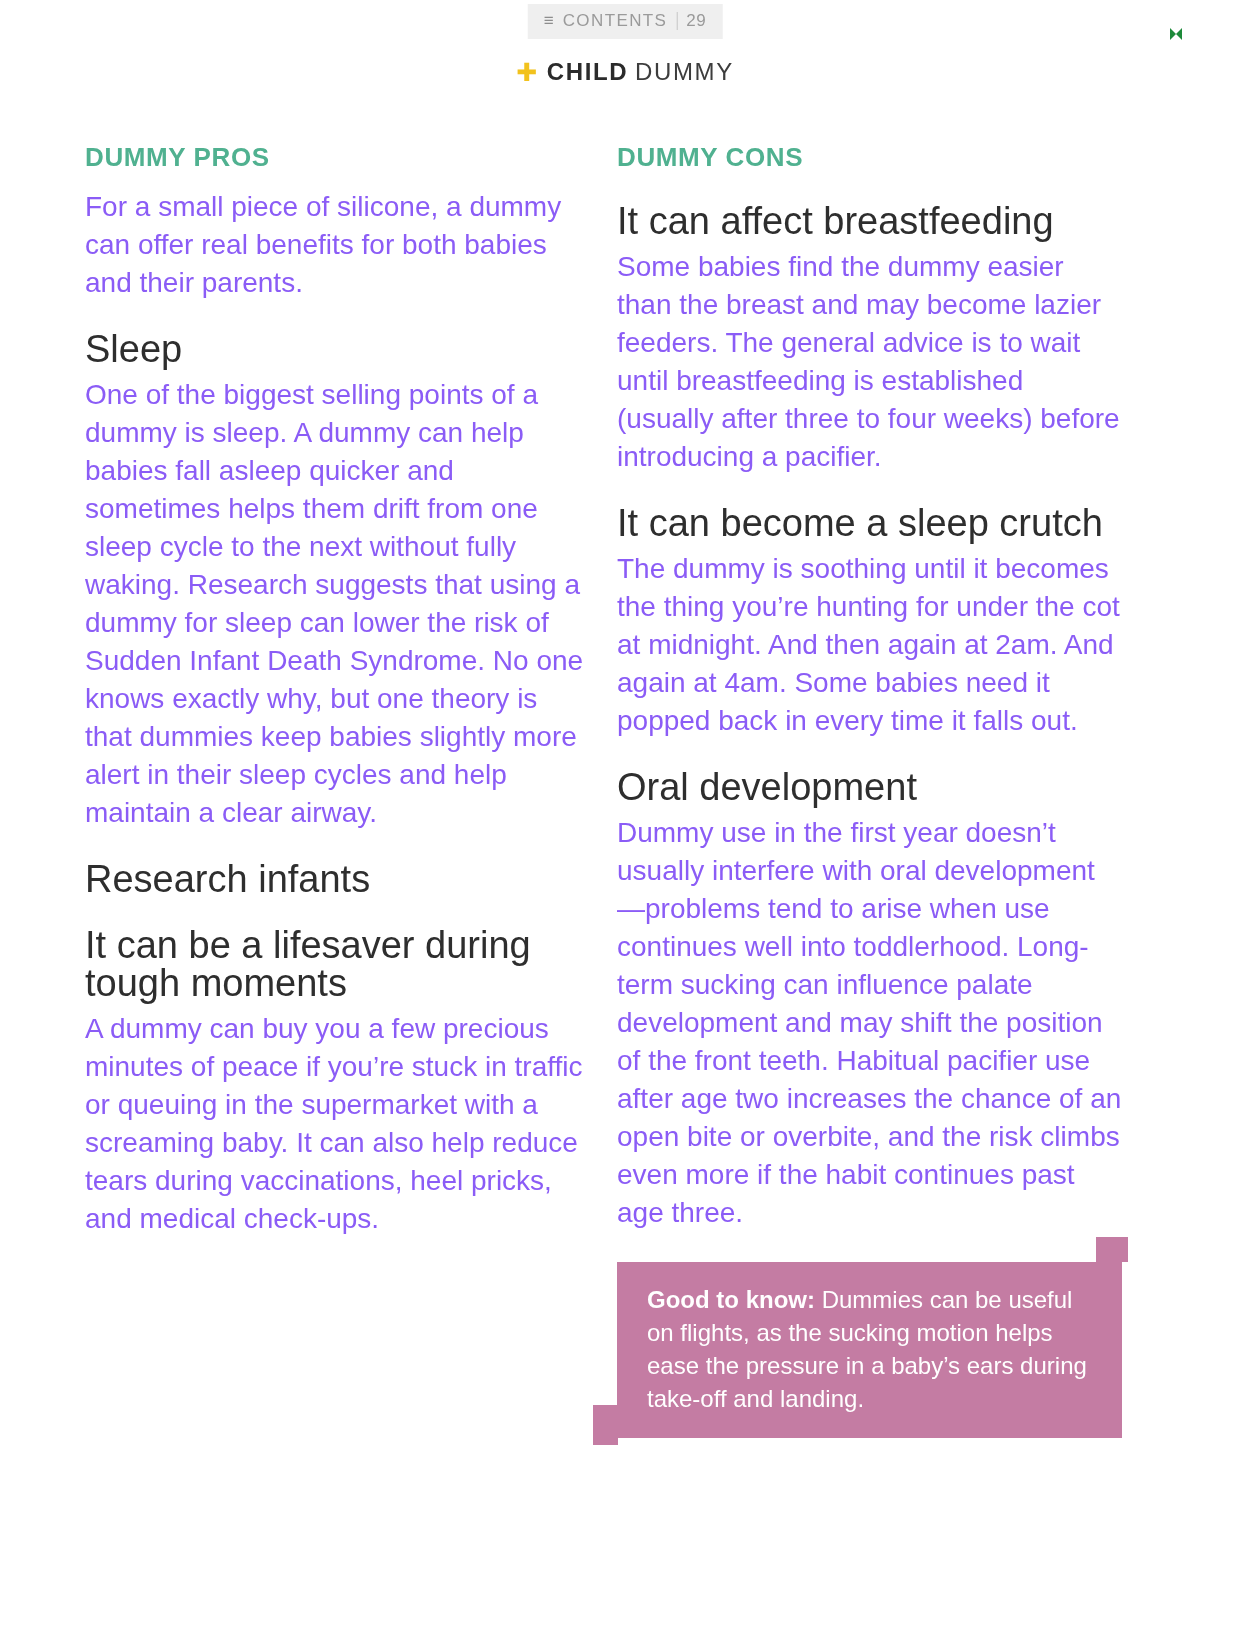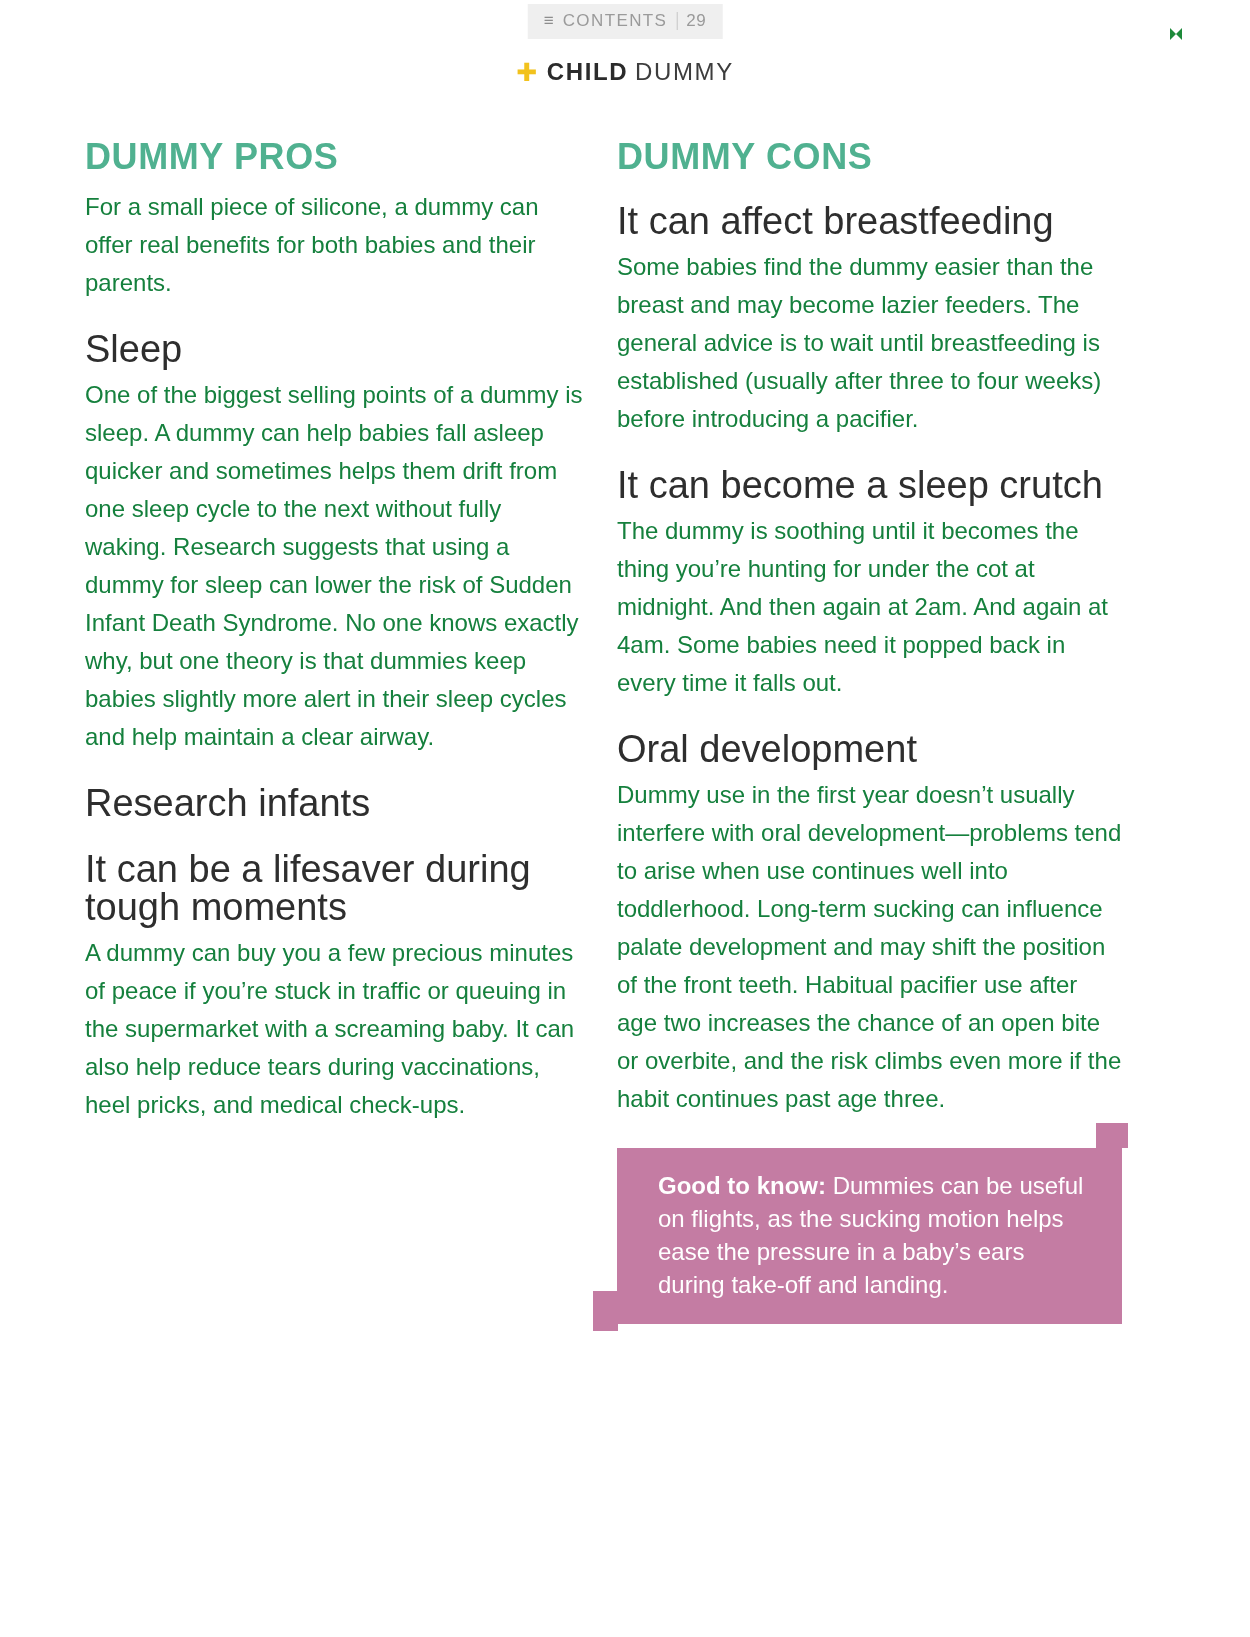--- a/index.html
+++ b/index.html
@@ -74,46 +74,46 @@
     width: 1037px;
     display: flex;
     gap: 32px;
     align-items: flex-start;
   }
   .col { width: 500px; }
   .col.right { width: 505px; }
 
   .col-heading {
     color: var(--accent, #50b190);
-    font-size: 36px;
+    font-size: 26px;
     font-weight: 700;
     letter-spacing: 0.6px;
     margin: 0 0 14px 0;
     line-height: 34px;
   }
   .body {
-    font-size: 24px;
+    font-size: 28px;
     line-height: 38px;
-    color: #15803d;
+    color: #8b5cf6;
   }
   .sub {
     font-size: 38px;
     font-weight: 400;
     color: #2e2e2e;
     margin: 28px 0 8px 0;
     line-height: 38px;
   }
 
   
   .callout {
     position: relative;
     margin-top: 30px;
     background: var(--callout, #c47ca3);
     color: #ffffff;
-    padding: 21px 26px 23px 41px;
+    padding: 21px 26px 23px 30px;
   }
   .callout-text { font-size: 24px; line-height: 33px; }
   .callout-text strong { font-weight: 700; }
   .tab { position: absolute; background: var(--callout, #c47ca3); }
   .tab-top { width: 32px; height: 25px; top: -25px; right: -6px; }
   .tab-bottom { width: 25px; height: 40px; left: -24px; bottom: -7px; }
 </style>
 </head>
 <body>
 

